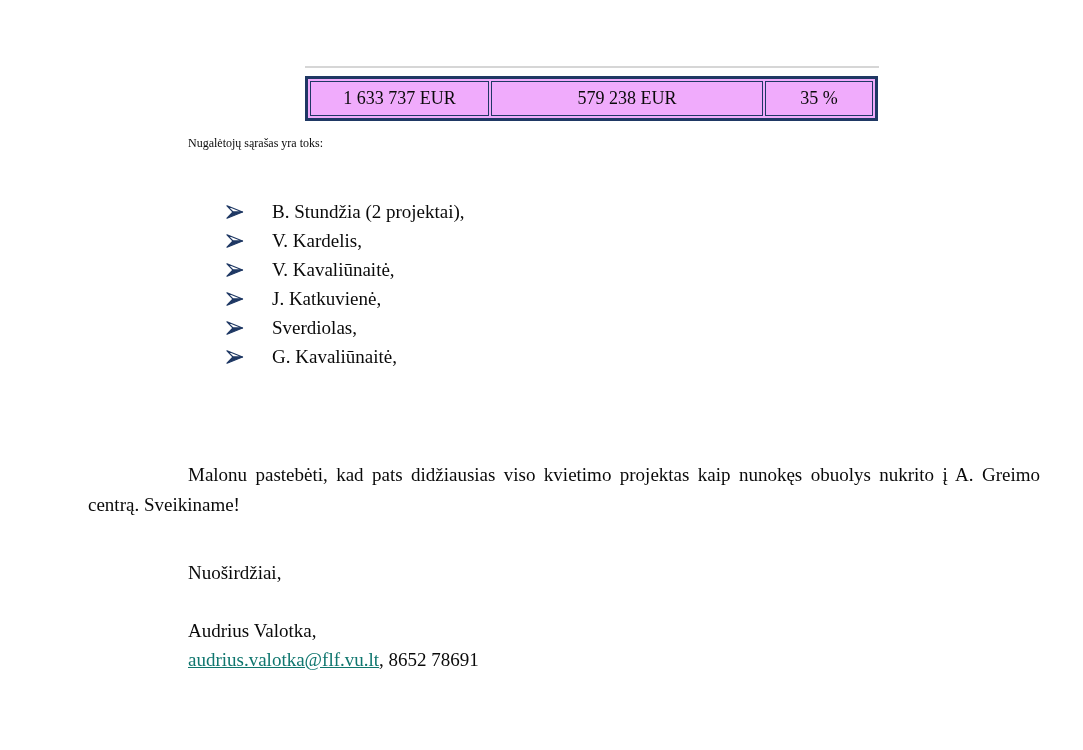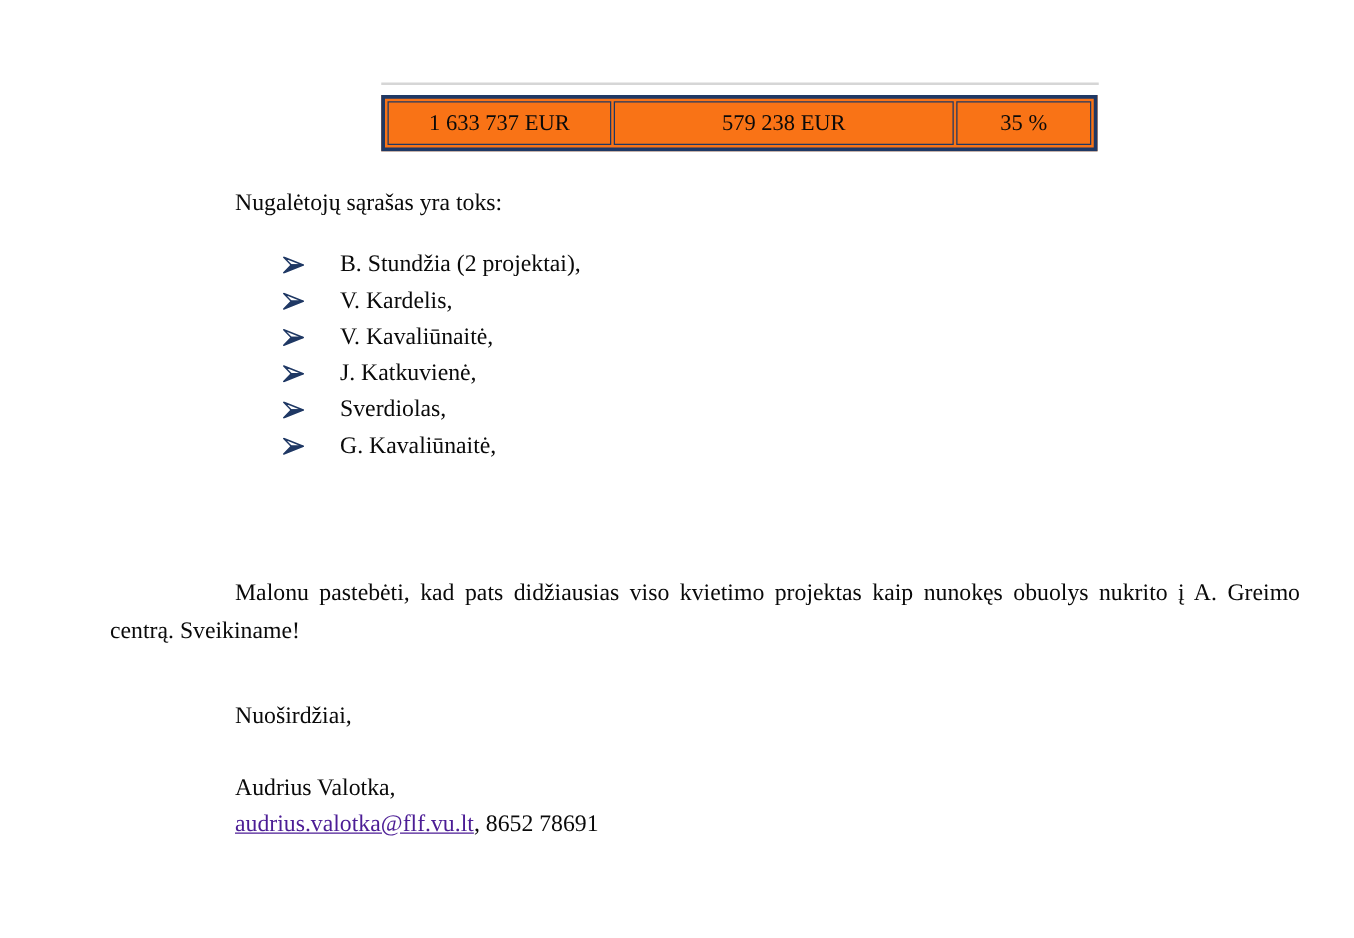--- a/index.html
+++ b/index.html
@@ -27,41 +27,41 @@
   }
 
   
   table.summary {
     position: absolute;
     left: 305px;
     top: 76px;
     border-collapse: separate;
     border-spacing: 2px;
     border: 3px solid #1f3864;
-    background: #f97316;
+    background: #f0abfc;
   }
   table.summary td {
     border: 1.5px solid #1f3864;
     box-sizing: border-box;
     height: 35px;
     text-align: center;
     vertical-align: middle;
     font-size: 18px;
     padding: 0 4px;
     white-space: nowrap;
   }
   td.c1 { width: 179px; }
   td.c2 { width: 272px; }
   td.c3 { width: 108px; }
 
   .heading {
     position: absolute;
     left: 188px;
-    top: 152px;
-    font-size: 19px;
+    top: 136px;
+    font-size: 12px;
     white-space: nowrap;
   }
 
   .winner-list {
     position: absolute;
     left: 210px;
     top: 181px;
     list-style: none;
     margin: 16px;
     padding: 0;
@@ -107,21 +107,21 @@
     white-space: nowrap;
   }
   .contact-line {
     position: absolute;
     left: 188px;
     top: 649px;
     font-size: 19px;
     white-space: nowrap;
   }
   .email-link {
-    color: #4c1d95;
+    color: #0f766e;
     text-decoration: underline;
     cursor: pointer;
   }
 </style>
 </head>
 <body>
 
 <div class="ghost-line"></div>
 
 <table class="summary">

